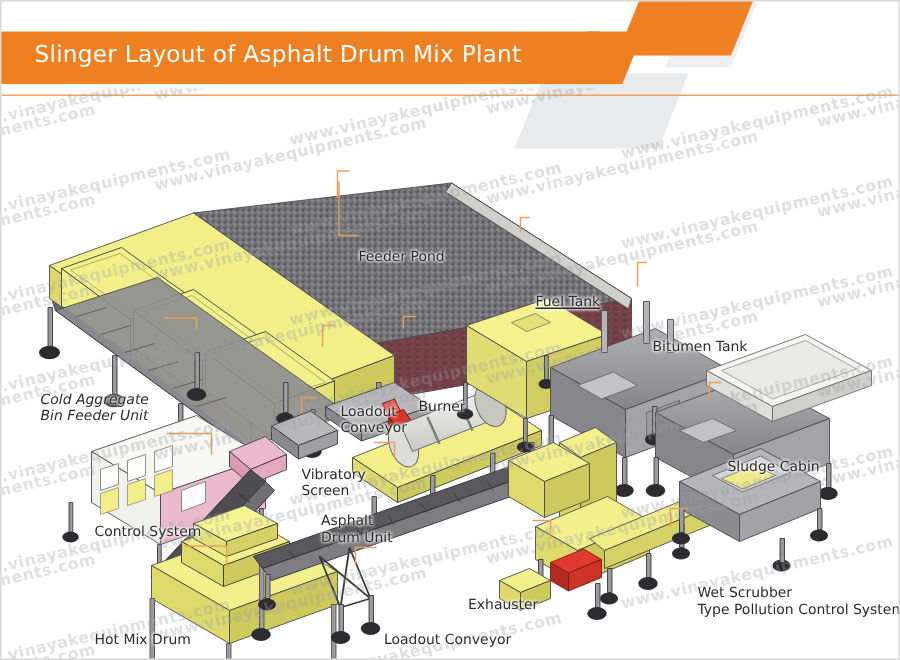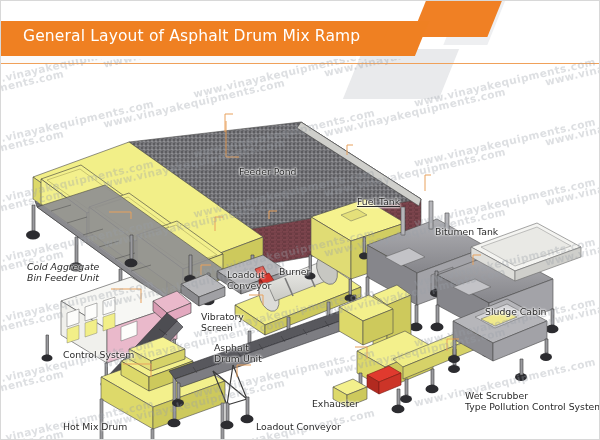--- a/index.html
+++ b/index.html
@@ -78,21 +78,21 @@
 <body>
 
 <div id="page">
 
   <div class="hdr-deco para deco-gray-2"></div>
   <div class="hdr-deco para deco-orange-1"></div>
   <div class="hdr-deco para deco-gray-1"></div>
 
   <div class="banner"></div>
   <div class="banner-tail"></div>
-  <div class="banner-title">General Layout of Asphalt Drum Mix Ramp</div>
+  <div class="banner-title">Slinger Layout of Asphalt Drum Mix Plant</div>
   <div class="rule-shade"></div>
   <div class="rule"></div>
 
   <svg id="art" viewBox="0 0 600 381">
     <defs>
       <pattern id="aggTop" width="4" height="4" patternUnits="userSpaceOnUse">
         <rect width="4" height="4" fill="#77777b"></rect>
         <circle cx="1" cy="1" r="0.9" fill="#4e4e52"></circle>
         <circle cx="3" cy="2.6" r="0.8" fill="#9b9b9f"></circle>
         <circle cx="2" cy="3.4" r="0.6" fill="#5c5c60"></circle>

